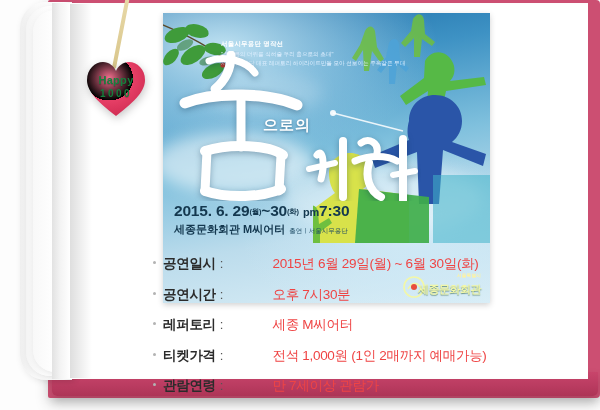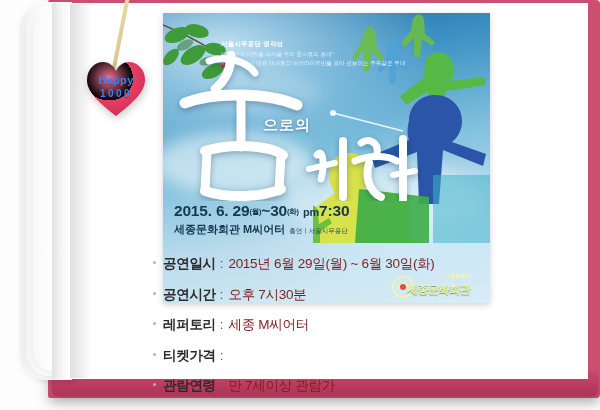--- a/index.html
+++ b/index.html
@@ -56,21 +56,21 @@
     background:linear-gradient(180deg,#e8d9a8,#d9c68b);
     transform:rotate(11deg);transform-origin:top center;border-radius:2px;
   }
   .bm-heart{
     position:absolute;left:85px;top:60px;width:62px;height:58px;
     filter:drop-shadow(1px 3px 4px rgba(0,0,0,.22));
   }
   .bm-heart svg{display:block;}
   .bm-text{
     position:absolute;left:85px;top:74px;width:62px;
-    text-align:center;color:#3b82f6;line-height:1.25;
+    text-align:center;color:#15803d;line-height:1.25;
     font-weight:bold;pointer-events:none;
     text-shadow:0 1px 1px rgba(0,0,0,.25);
   }
   .bm-text .l1{font-size:11px;display:block;letter-spacing:.3px;}
   .bm-text .l2{font-size:10px;display:block;letter-spacing:2.4px;}
 
   
   .poster{
     position:absolute;left:163px;top:13px;width:327px;height:290px;
     overflow:hidden;background:#2f7fb5;
@@ -117,21 +117,21 @@
   
   .p-date{
     position:absolute;left:11px;top:189px;color:#123a52;white-space:nowrap;
   }
   .p-date .dl1{font-size:15.5px;font-weight:bold;letter-spacing:-.2px;color:#14384f;}
   .p-date .dl1 small{font-size:7.5px;font-weight:bold;vertical-align:2px;}
   .p-date .dl2{display:block;margin-top:2px;font-size:11px;font-weight:bold;color:#14384f;}
   .p-date .dl2 .cast{font-size:6.5px;font-weight:normal;margin-left:4px;color:#1d4a63;}
 
   
-  .sj-logo{position:absolute;right:20px;bottom:4px;width:78px;height:26px;}
+  .sj-logo{position:absolute;right:9px;bottom:4px;width:78px;height:26px;}
   .sj-logo .sj-top{
     position:absolute;right:0;top:0;font-size:4.6px;color:#fff3a0;font-weight:bold;letter-spacing:.2px;
   }
   .sj-logo .sj-main{
     position:absolute;right:0;bottom:2px;font-size:11px;font-weight:bold;color:#f2f7a8;
     text-shadow:0 1px 1px rgba(0,60,30,.5);letter-spacing:-.5px;
   }
   .sj-mark{position:absolute;left:0;bottom:1px;width:22px;height:22px;}
 
   
@@ -141,21 +141,21 @@
   .drow{display:flex;align-items:baseline;margin-bottom:12.5px;}
   .dot{
     width:3px;height:3px;border-radius:50%;background:#b3b3b3;
     margin-right:7px;flex:0 0 auto;position:relative;top:-4px;
   }
   .dlabel{
     font-size:13.5px;color:#2b2b2b;font-weight:bold;white-space:nowrap;
     letter-spacing:-.3px;
   }
   .dsep{font-size:13px;color:#555;margin:0 5px 0 4px;}
-  .dvalue{font-size:13.5px;color:#7f1d1d;white-space:nowrap;letter-spacing:-.3px;}
+  .dvalue{font-size:13.5px;color:#ef4444;white-space:nowrap;letter-spacing:-.3px;margin-left:44px;}
 </style>
 </head>
 <body>
 
 <div class="stage">
 
   <div class="book-cover"></div>
   <div class="book-cover-bottom"></div>
 
   <div class="leaf leaf-a"></div>
@@ -304,20 +304,21 @@
     <div class="drow">
       <span class="dot"></span>
       <span class="dlabel">레퍼토리</span>
       <span class="dsep">:</span>
       <span class="dvalue">세종 M씨어터</span>
     </div>
     <div class="drow">
       <span class="dot"></span>
       <span class="dlabel">티켓가격</span>
       <span class="dsep">:</span>
+      <span class="dvalue">전석 1,000원 (1인 2매까지 예매가능)</span>
     </div>
     <div class="drow">
       <span class="dot"></span>
       <span class="dlabel">관람연령</span>
       <span class="dsep">:</span>
       <span class="dvalue">만 7세이상 관람가</span>
     </div>
   </div>
 
 </div>

